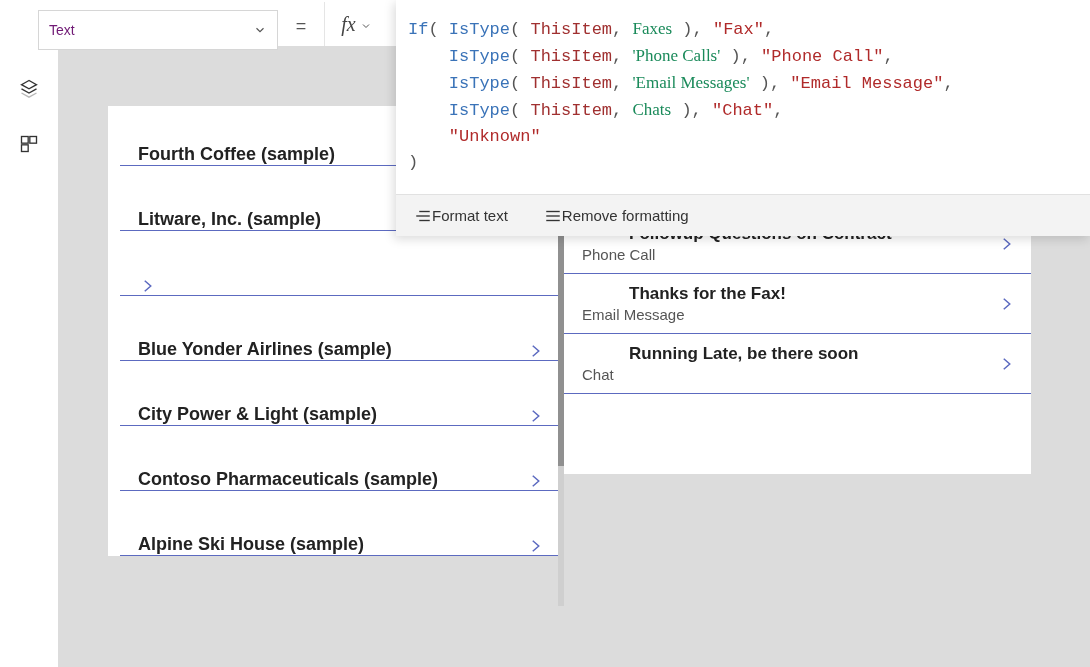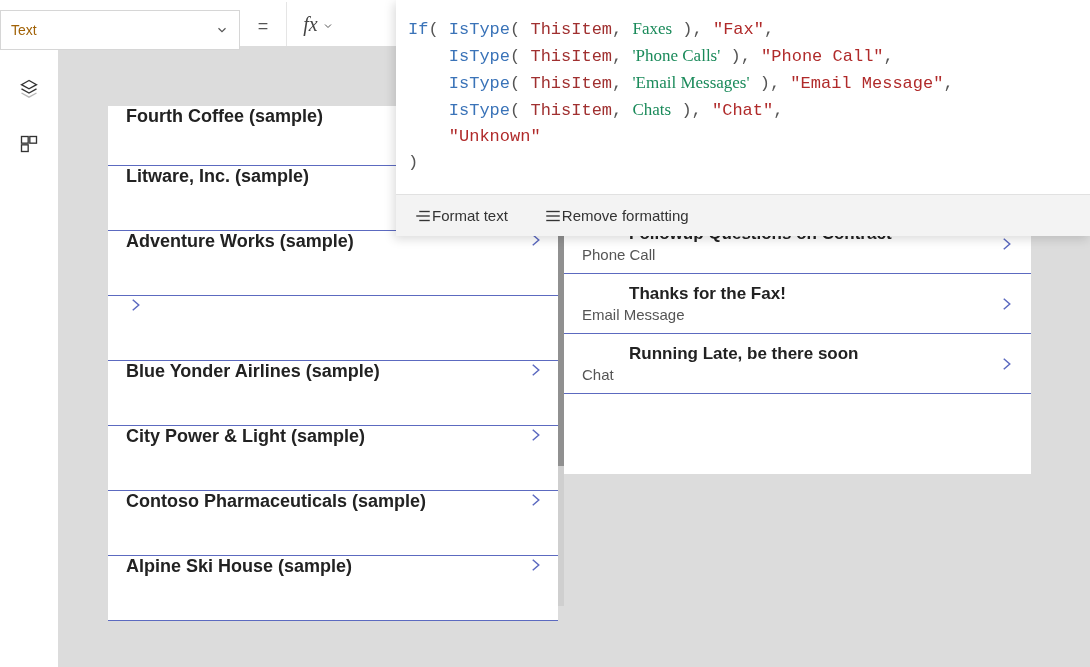--- a/index.html
+++ b/index.html
@@ -28,29 +28,30 @@
       position: absolute;
       left: 0; top: 0;
       width: 1090px;
       height: 46px;
       display: flex;
       align-items: stretch;
       background: #fff;
       z-index: 3;
     }
     .prop-select {
+      margin-left: 38px;
       margin-top: 10px;
       width: 240px;
       height: 40px;
       border: 1px solid #d6d6d6;
       display: flex;
       align-items: center;
       padding: 0 10px;
       font-size: 14px;
-      color: #a16207;
+      color: #701a75;
       justify-content: space-between;
       background: #fff;
     }
     .prop-select .chev { width: 14px; height: 14px; }
     .equals {
       width: 46px;
       display: flex;
       align-items: center;
       justify-content: center;
       font-size: 18px;
@@ -148,23 +149,24 @@
       top: 60px;
       left: 0;
       width: 6px;
       height: 300px;
       background: #909090;
     }
     .g-item {
       height: 65px;
       border-bottom: 1px solid #5c6ac0;
       display: flex;
-      align-items: flex-start;
+      align-items: flex-end;
       justify-content: space-between;
       padding: 0 14px 0 18px;
+      margin-left: 12px;
     }
     .gallery-left .g-item:first-child { border-top: none; height: 60px; }
     .g-title {
       font-size: 18px;
       font-weight: 600;
       color: #222;
     }
     .g-arrow { width: 18px; height: 18px; color: #5c6ac0; }
     .gallery-right .r-item {
       border-bottom: 1px solid #5c6ac0;
@@ -267,26 +269,20 @@
 <div class="canvas">
   <div class="gallery-left">
 
   <div class="g-item">
         <div class="g-title">Fourth Coffee (sample)</div>
       </div>
       <div class="g-item">
         <div class="g-title">Litware, Inc. (sample)</div>
       </div>
       <div class="g-item">
-        <div class="g-title">Adventure Works (sample)</div>
-        <div class="g-arrow"><svg viewBox="0 0 24 24" fill="none" stroke="currentColor" stroke-width="2">
-            <polyline points="9 5 17 12 9 19"></polyline>
-          </svg></div>
-      </div>
-      <div class="g-item">
         <div class="g-arrow"><svg viewBox="0 0 24 24" fill="none" stroke="currentColor" stroke-width="2">
             <polyline points="9 5 17 12 9 19"></polyline>
           </svg></div>
       </div>
       <div class="g-item">
         <div class="g-title">Blue Yonder Airlines (sample)</div>
         <div class="g-arrow"><svg viewBox="0 0 24 24" fill="none" stroke="currentColor" stroke-width="2">
             <polyline points="9 5 17 12 9 19"></polyline>
           </svg></div>
       </div>

